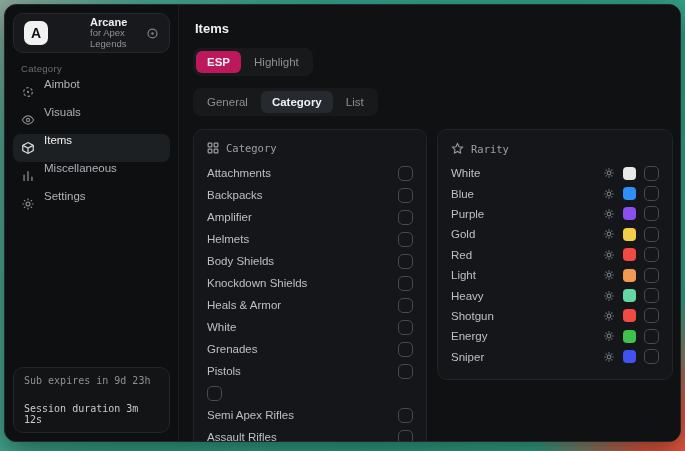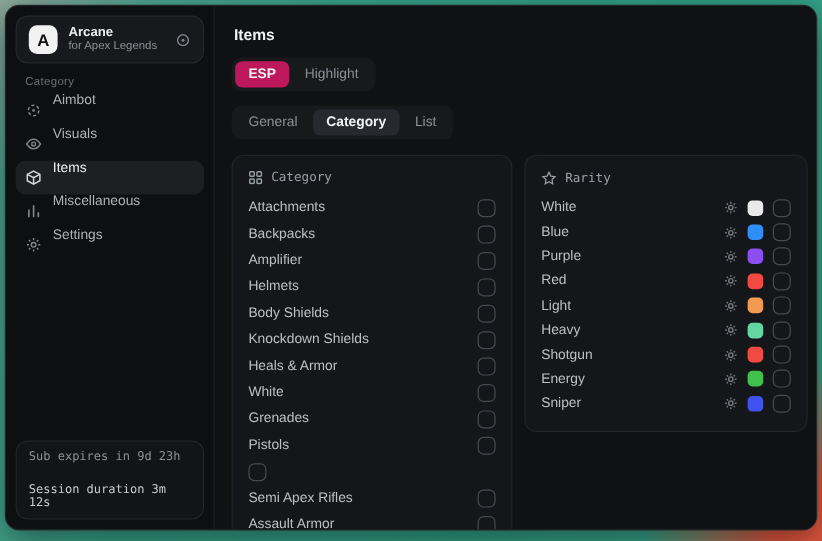--- a/index.html
+++ b/index.html
@@ -21,21 +21,21 @@
   
   .sidebar { width:174px; flex:0 0 174px; position:relative; border-right:1px solid #1c1f22; }
   .logo-card {
     margin:8px; height:40px; background:#17191c; border:1px solid #26292d;
     border-radius:10px; display:flex; align-items:center; padding:0 10px; gap:9px;
   }
   .logo-avatar {
     width:24px; height:24px; border-radius:7px; background:#f2f2f2; color:#101214;
     font-weight:bold; font-size:14px; display:flex; align-items:center; justify-content:center;
   }
-  .logo-text { flex:1; line-height:1.15; }
+  .logo-text { flex:1; line-height:1.15;margin-left:33px; }
   .logo-title { color:#eceef0; font-size:11px; font-weight:bold; }
   .logo-sub { color:#8e9296; font-size:9.5px; }
   .logo-card .icn { color:#7d8287; }
   .section-label { color:#6b7076; font-size:9.5px; margin:10px 0 4px 16px; letter-spacing:.3px; }
   .nav-item {
     height:28px; margin:0 8px; border-radius:8px; display:flex; 
     gap:9px; padding:0 8px; color:#aeb2b6; font-size:11.5px; cursor:pointer;
   }
   .nav-item .icn { color:#80858a; }
   .nav-item.active { background:#1d2023; color:#eef0f1; }
@@ -226,21 +226,21 @@
               <span class="checkbox"></span>
             </div>
             <div class="row">
               <span class="checkbox"></span>
             </div>
             <div class="row">
               <span class="row-label">Semi Apex Rifles</span>
               <span class="checkbox"></span>
             </div>
             <div class="row">
-              <span class="row-label">Assault Armor</span>
+              <span class="row-label">Assault Rifles</span>
               <span class="checkbox"></span>
             </div>
           </div>
       </section>
 
       <section class="panel panel-rar">
         <div class="panel-head">
           <span class="icn">
             <svg width="13" height="13" viewBox="0 0 16 16" fill="none" stroke="currentColor" stroke-width="1.3">
               <path d="M8 1.8 9.9 5.8 14.2 6.4 11.1 9.4 11.8 13.7 8 11.6 4.2 13.7 4.9 9.4 1.8 6.4 6.1 5.8 Z"></path>
@@ -273,20 +273,31 @@
             </div>
             <div class="row row-rar">
               <span class="row-label">Purple</span>
               <span class="row-gear icn">
                 <svg width="12" height="12" viewBox="0 0 16 16" fill="none" stroke="currentColor" stroke-width="1.6">
                   <circle cx="8" cy="8" r="2.4"></circle>
                   <path d="M8 1.6v2M8 12.4v2M1.6 8h2M12.4 8h2M3.5 3.5 4.9 4.9M11.1 11.1l1.4 1.4M12.5 3.5 11.1 4.9M4.9 11.1 3.5 12.5"></path>
                 </svg>
               </span>
               <span class="swatch" style="background:#8b4ef0"></span>
+              <span class="checkbox"></span>
+            </div>
+            <div class="row row-rar">
+              <span class="row-label">Gold</span>
+              <span class="row-gear icn">
+                <svg width="12" height="12" viewBox="0 0 16 16" fill="none" stroke="currentColor" stroke-width="1.6">
+                  <circle cx="8" cy="8" r="2.4"></circle>
+                  <path d="M8 1.6v2M8 12.4v2M1.6 8h2M12.4 8h2M3.5 3.5 4.9 4.9M11.1 11.1l1.4 1.4M12.5 3.5 11.1 4.9M4.9 11.1 3.5 12.5"></path>
+                </svg>
+              </span>
+              <span class="swatch" style="background:#f2cf46"></span>
               <span class="checkbox"></span>
             </div>
             <div class="row row-rar">
               <span class="row-label">Red</span>
               <span class="row-gear icn">
                 <svg width="12" height="12" viewBox="0 0 16 16" fill="none" stroke="currentColor" stroke-width="1.6">
                   <circle cx="8" cy="8" r="2.4"></circle>
                   <path d="M8 1.6v2M8 12.4v2M1.6 8h2M12.4 8h2M3.5 3.5 4.9 4.9M11.1 11.1l1.4 1.4M12.5 3.5 11.1 4.9M4.9 11.1 3.5 12.5"></path>
                 </svg>
               </span>

